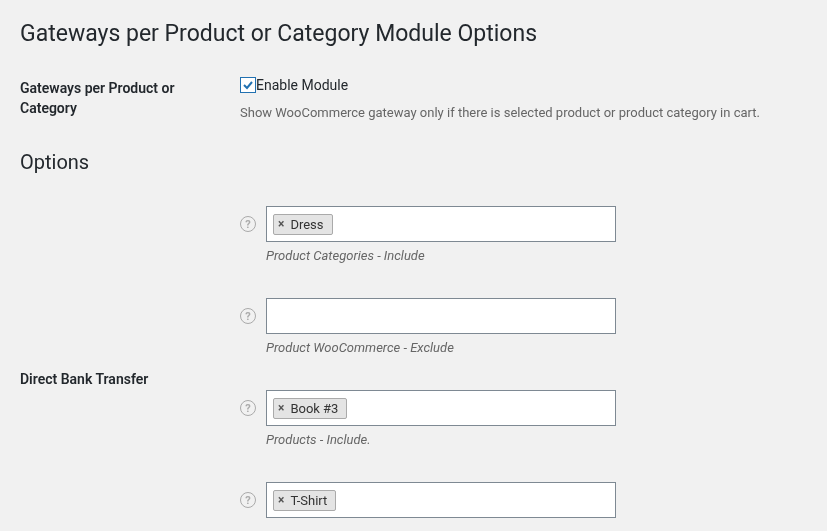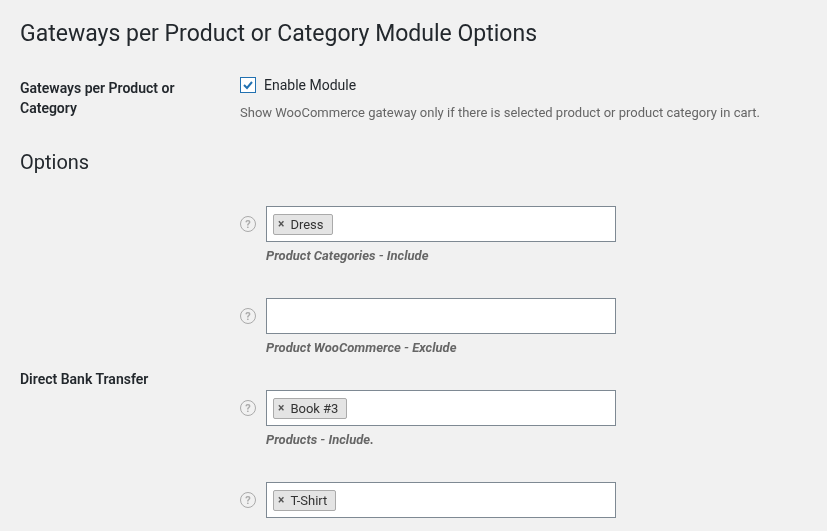--- a/index.html
+++ b/index.html
@@ -39,21 +39,21 @@
       font-weight: 600;
       padding-right: 20px;
       line-height: 1.4;
     }
     .form-field {
       flex: 1;
     }
     .checkbox-wrap {
       display: flex;
       align-items: center;
-      gap: 8px;
+      gap: 0;
     }
     .checkbox {
       width: 16px;
       height: 16px;
       border: 1px solid #2271b1;
       background: #fff;
       display: inline-flex;
       align-items: center;
       justify-content: center;
       color: #2271b1;
@@ -118,21 +118,20 @@
       color: #555;
       cursor: pointer;
       font-weight: bold;
     }
     .field-caption {
       font-style: italic;
       color: #666;
       font-size: 13px;
       margin-top: 6px;
       margin-left: 26px;
-      font-weight: bold;
     }
   </style>
 </head>
 <body>
 
 <h2 class="page-title">Gateways per Product or Category Module Options</h2>
 
 <div class="form-row">
   <div class="form-label">Gateways per Product or Category</div>
   <div class="form-field">

